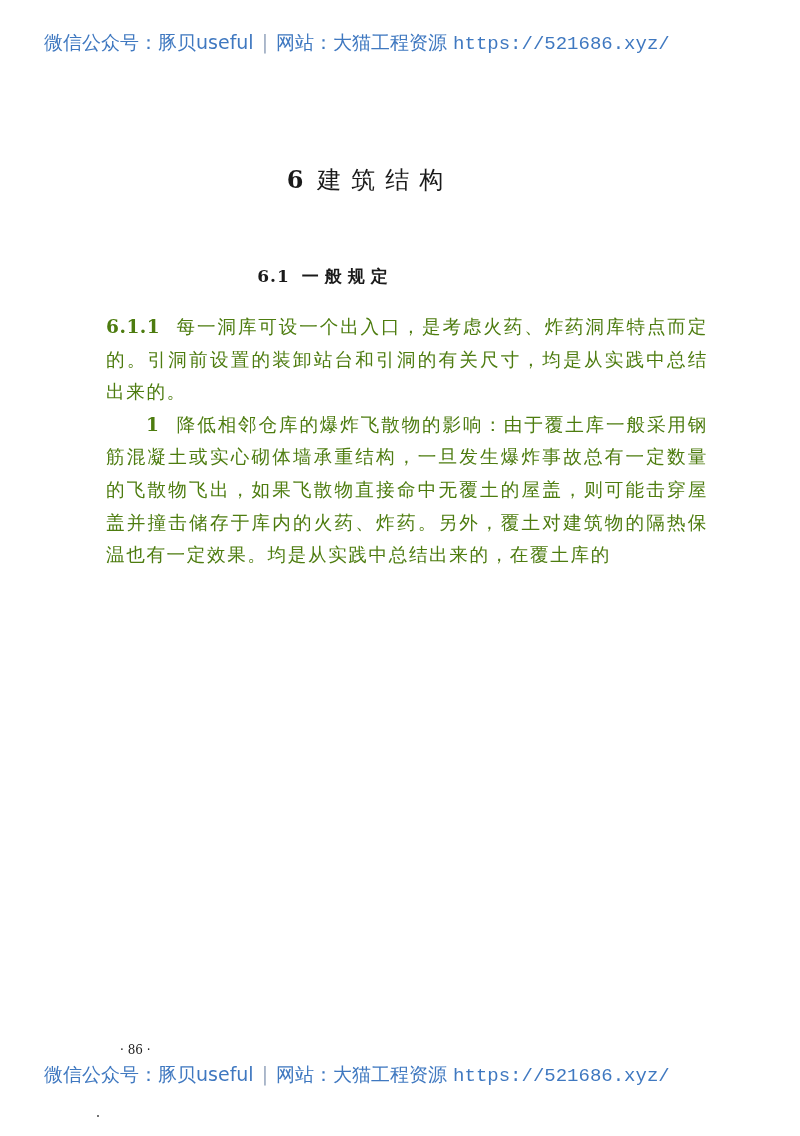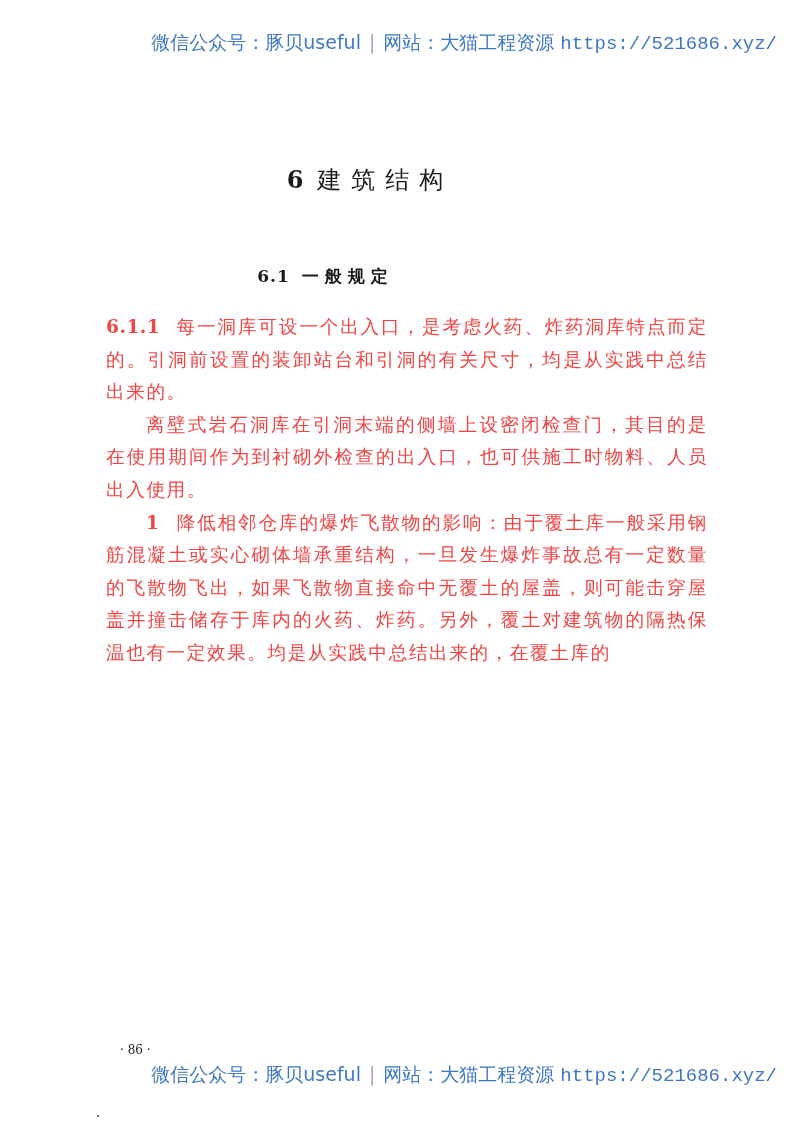--- a/index.html
+++ b/index.html
@@ -10,28 +10,27 @@
     body {
       width: 800px;
       height: 1136px;
       position: relative;
       overflow: hidden;
       font-family: "DejaVu Serif", "Liberation Serif", serif;
       color: #1e1e1e;
     }
     .watermark {
       position: absolute;
-      left: 57px;
+      left: 44px;
       width: 720px;
       font-family: "DejaVu Sans", "Liberation Sans", sans-serif;
       font-size: 19px;
       color: #3f78c0;
       white-space: nowrap;
       letter-spacing: 0px;
-      text-align: right;
     }
     .watermark .url {
       font-family: "Liberation Mono", "DejaVu Sans Mono", monospace;
       font-size: 19px;
     }
     .watermark .sep {
       color: #9aa9c0;
       margin: 0 8px;
     }
     #wm-top { top: 30px; }
@@ -69,21 +68,21 @@
     }
     .body-text {
       position: absolute;
       top: 311px;
       left: 106px;
       width: 602px;
       font-size: 18.6px;
       line-height: 32.6px;
       letter-spacing: 1.6px;
       text-align: justify;
-      color: #ef4444;
+      color: #4d7c0f;
     }
     .body-text p {
       margin: 0;
     }
     .body-text .indent {
       text-indent: 40px;
     }
     .clause-num {
       font-weight: bold;
       letter-spacing: 0.5px;
@@ -123,21 +122,20 @@
 </div>
 
 <div class="section-title">
   <span class="num">6.1</span><span>一般规定</span>
 </div>
 
 <div class="body-text">
   <p>
     <span class="clause-num">6.1.1</span><span>每一洞库可设一个出入口，是考虑火药、炸药洞库特点而定的。引洞前设置的装卸站台和引洞的有关尺寸，均是从实践中总结出来的。</span>
   </p>
-  <p class="indent">离壁式岩石洞库在引洞末端的侧墙上设密闭检查门，其目的是在使用期间作为到衬砌外检查的出入口，也可供施工时物料、人员出入使用。</p>
   <p class="indent">
     <span class="item-num">1</span><span>降低相邻仓库的爆炸飞散物的影响：由于覆土库一般采用钢筋混凝土或实心砌体墙承重结构，一旦发生爆炸事故总有一定数量的飞散物飞出，如果飞散物直接命中无覆土的屋盖，则可能击穿屋盖并撞击储存于库内的火药、炸药。另外，覆土对建筑物的隔热保温也有一定效果。均是从实践中总结出来的，在覆土库的</span>
   </p>
 </div>
 
 <div class="page-number">· 86 ·</div>
 
 <div id="wm-bottom" class="watermark">
   <span>微信公众号：豚贝useful</span><span class="sep">|</span><span>网站：大猫工程资源</span> <span class="url">https://521686.xyz/</span>
 </div>

